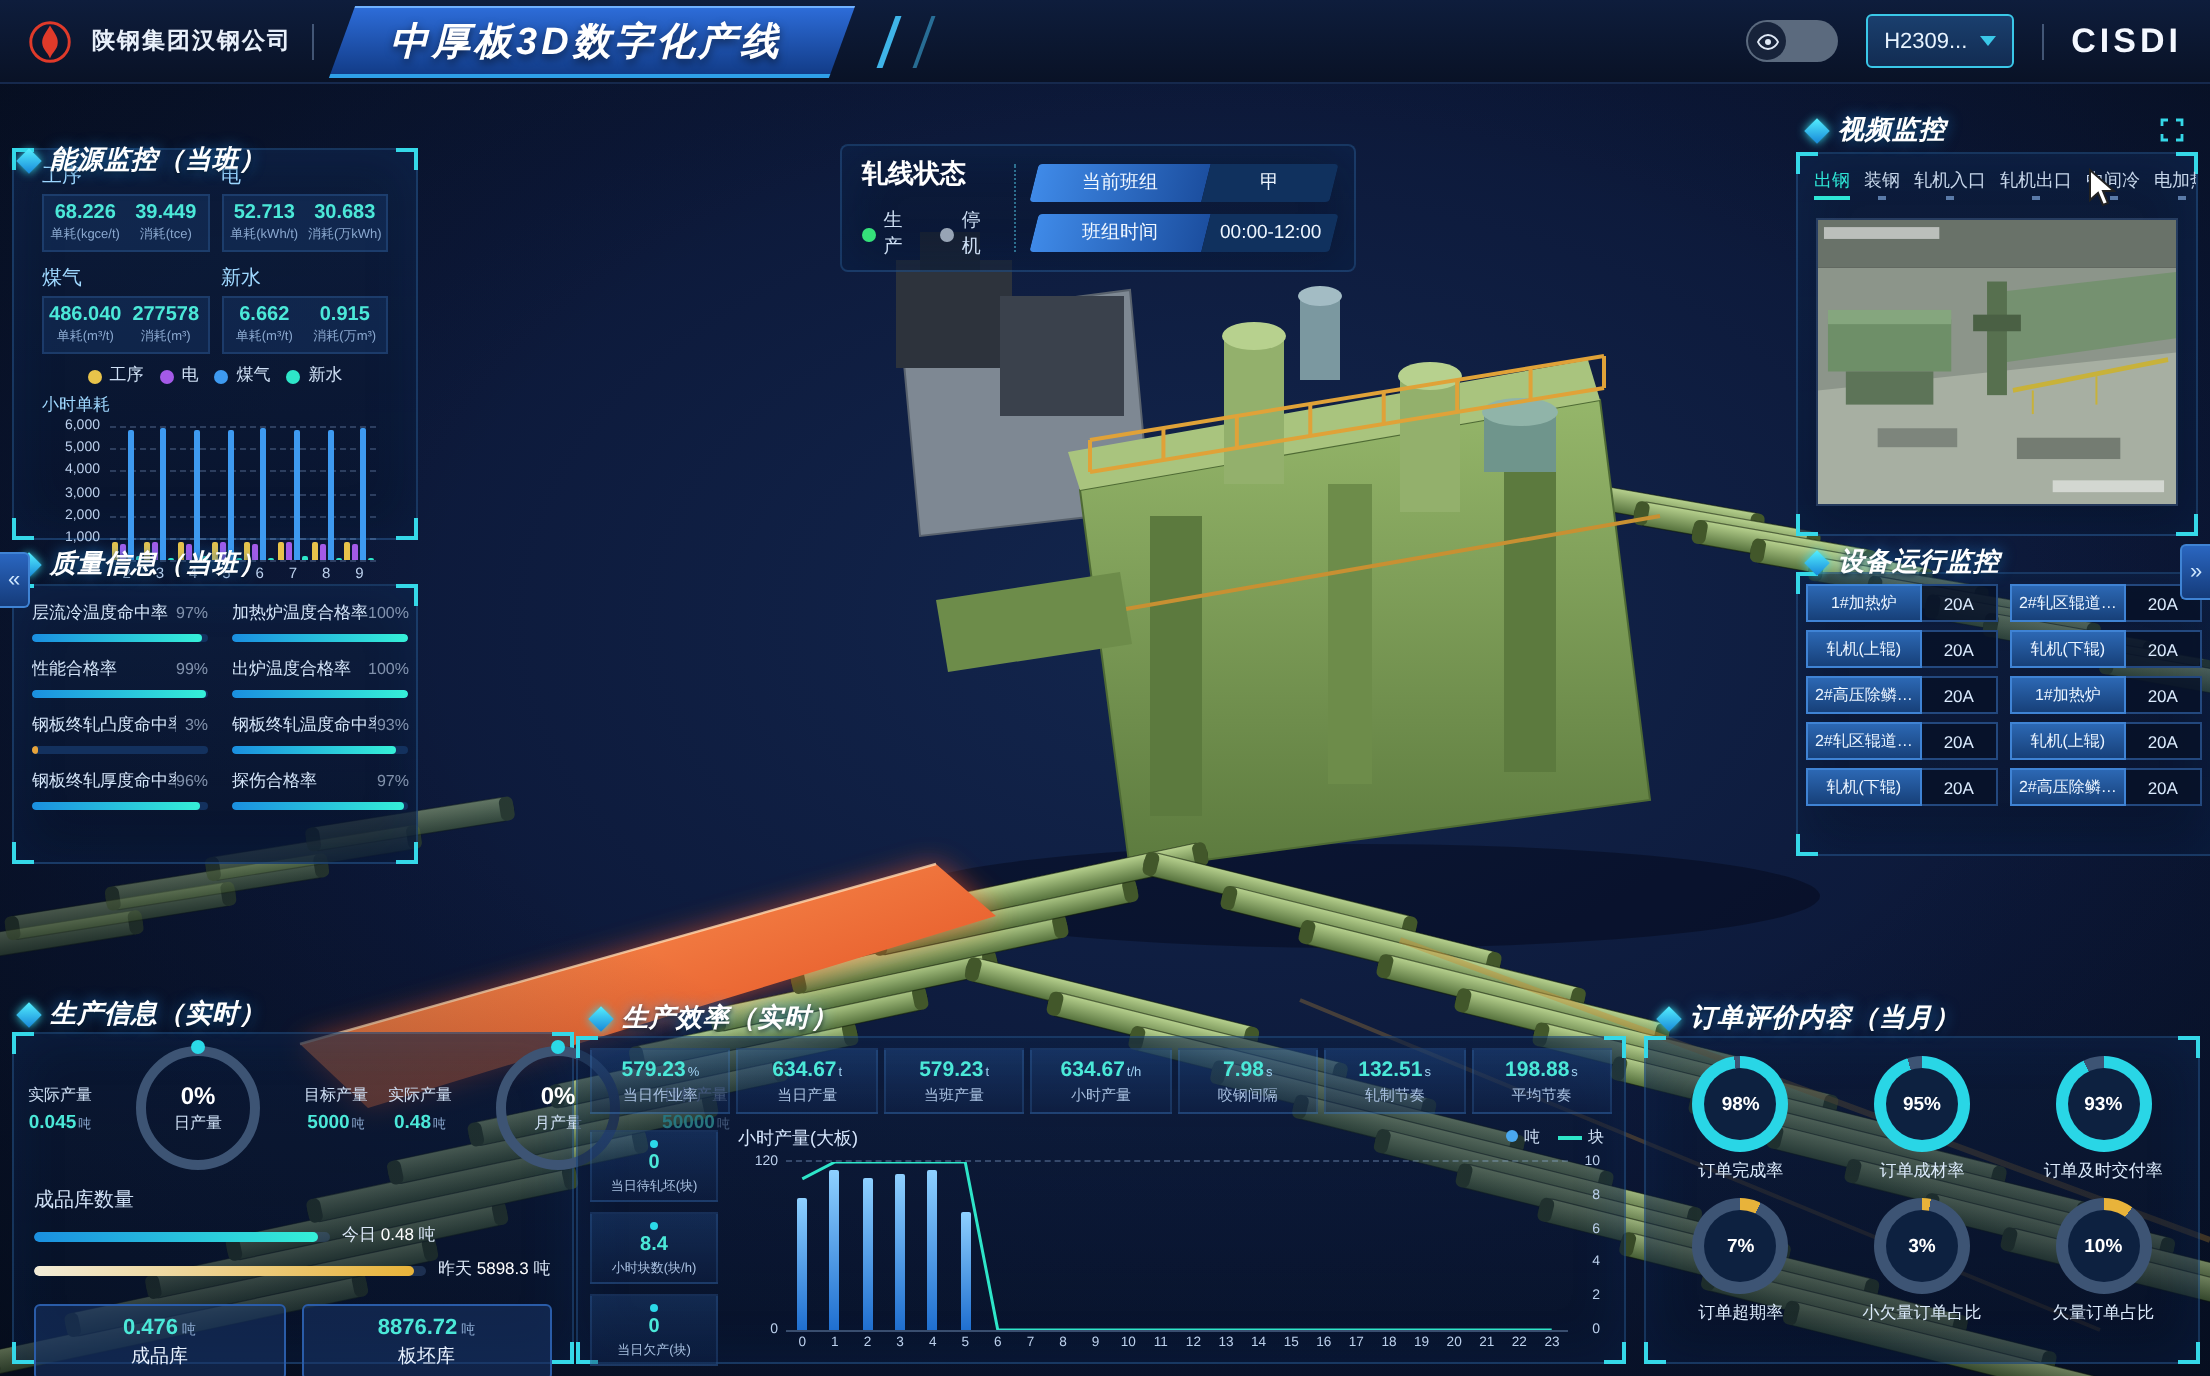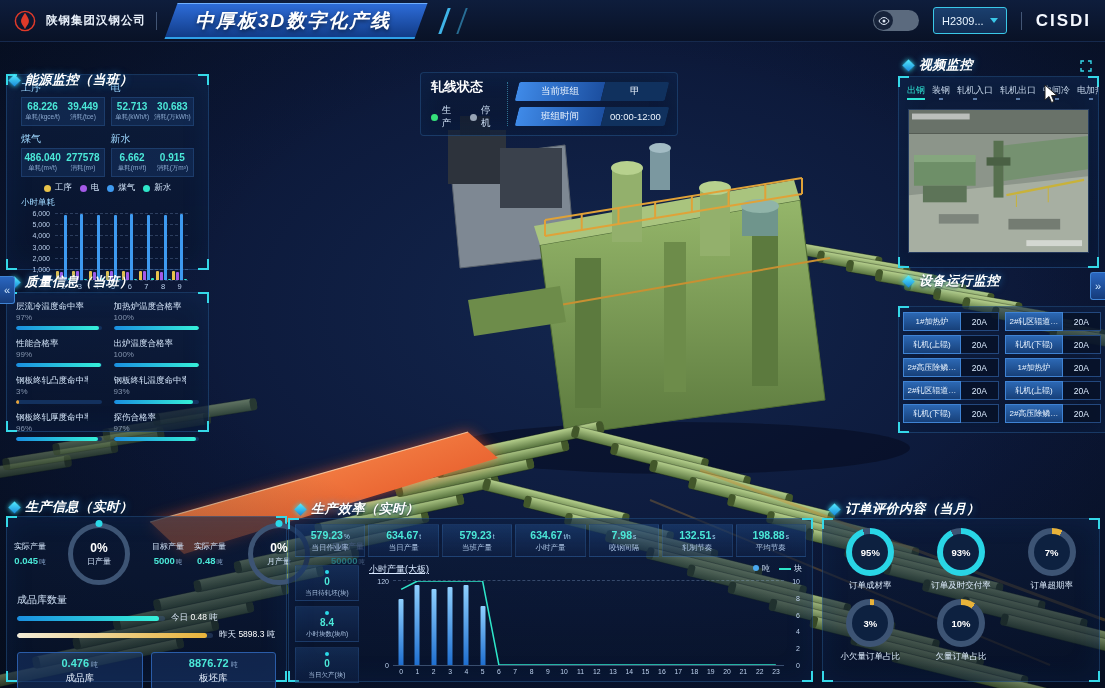--- a/index.html
+++ b/index.html
@@ -77,21 +77,21 @@
   .ebars{position:absolute;inset:0;display:flex;justify-content:space-around;align-items:flex-end;}
   .ebgroup{display:flex;align-items:flex-end;gap:1px;height:100%;}
   .ebar{width:3px;border-radius:1px 1px 0 0;}
   #energy-ylabs{position:absolute;left:0;top:4px;bottom:13px;width:29px;}
   .eylab{position:absolute;right:2px;transform:translateY(-50%);font-size:7px;color:#bcd0ec;}
   #energy-xlabs{position:absolute;left:32px;right:4px;bottom:0;height:11px;display:flex;justify-content:space-around;}
   .exlab{font-size:7.5px;color:#bcd0ec;}
   
   #quality-body{left:6px;top:292px;width:203px;height:140px;}
   #quality-grid{display:grid;grid-template-columns:1fr 1fr;column-gap:12px;row-gap:8px;padding:8px 9px;}
-  .qrow{display:flex;justify-content:space-between;align-items:baseline;flex-direction:column;}
+  .qrow{display:flex;justify-content:space-between;align-items:baseline;}
   .qlab{font-size:8.5px;color:#d5e6fa;white-space:nowrap;overflow:hidden;max-width:72px;}
   .qval{font-size:8px;color:#b3c4dd;opacity:.7;}
   .qtrack{height:4px;background:#13315e;border-radius:2px;margin-top:4px;overflow:hidden;}
   .qfill{height:100%;border-radius:2px;background:linear-gradient(90deg,#1a8fe0,#35f0d8);}
   
   #prod-body{left:6px;top:516px;width:281px;height:166px;}
   #gauges{display:flex;padding:6px 2px 0;}
   .gset{flex:1;display:flex;align-items:center;justify-content:center;gap:17px;}
   .gside{width:42px;text-align:center;}
   .gslab{font-size:8px;color:#cfe0f5;}
@@ -123,21 +123,21 @@
   .sv{font-size:10.5px;font-weight:700;color:#4be8d8;white-space:nowrap;}
   .su{font-size:6.5px;color:#9fd0f0;margin-left:1px;font-weight:400;}
   .sl{font-size:7.5px;color:#a8c0e0;margin-top:2px;white-space:nowrap;}
   #eff-minis{position:absolute;left:6px;top:46px;width:64px;}
   .mini{background:linear-gradient(180deg,rgba(40,90,160,.3),rgba(15,35,75,.4));
         border:1px solid rgba(80,150,230,.16);text-align:center;padding:2px 1px;margin-bottom:5px;}
   .mdot{width:4px;height:4px;border-radius:50%;background:#2bd9e8;margin:2px auto;}
   .mv{font-size:10px;font-weight:700;color:#4be8d8;}
   .ml{font-size:6.5px;color:#a8c0e0;margin-top:2px;white-space:nowrap;overflow:hidden;}
   #eff-chart-area{position:absolute;left:78px;top:44px;right:8px;bottom:2px;}
-  #eff-chart-title{position:absolute;left:2px;top:0;font-size:9px;color:#d8e8ff;text-decoration:underline;}
+  #eff-chart-title{position:absolute;left:2px;top:0;font-size:9px;color:#d8e8ff;}
   #eff-legend{position:absolute;right:2px;top:0;display:flex;gap:9px;align-items:center;font-size:8px;color:#cfe0f5;}
   .eldot{width:6px;height:6px;border-radius:50%;background:#4aa8f0;display:inline-block;margin-right:3px;}
   .elline{width:12px;height:2px;background:#2ee6c9;display:inline-block;margin-right:3px;vertical-align:middle;}
   #eff-plot{position:absolute;left:26px;right:20px;top:17px;bottom:13px;
         border-bottom:1px solid rgba(150,185,230,.35);border-top:1px dashed rgba(150,185,230,.3);}
   .effbar{position:absolute;bottom:0;width:5px;transform:translateX(-50%);
         background:linear-gradient(180deg,#8ed0ff,#1f6fd0);border-radius:1px 1px 0 0;}
   #eff-line{position:absolute;inset:0;width:100%;height:100%;}
   .effyl{position:absolute;font-size:7px;color:#bcd0ec;transform:translateY(-50%);}
   #eff-xlabs{position:absolute;left:26px;right:20px;bottom:0;height:11px;display:flex;}
@@ -152,21 +152,21 @@
   .dlabel{font-size:8.5px;color:#dcebfc;margin-top:4px;white-space:nowrap;}
   
   #video-body{left:898px;top:76px;width:201px;height:192px;}
   #vtabs{display:flex;gap:7px;padding:7px 8px 0;font-size:9px;color:#c6d6ea;white-space:nowrap;overflow:hidden;}
   .vtab{position:relative;padding-bottom:3px;cursor:pointer;}
   .vtab::after{content:'';position:absolute;left:50%;transform:translateX(-50%);bottom:0;width:4px;height:2px;background:#5a7aa8;}
   .vtab.active{color:#2ee6d6;}
   .vtab.active::after{width:100%;background:#2ee6d6;}
   #vbox{position:absolute;left:9px;right:9px;top:32px;height:142px;border:1px solid rgba(120,160,210,.25);overflow:hidden;}
   
-  #dev-body{left:898px;top:306px;width:207px;height:127px;border-right:none;}
+  #dev-body{left:898px;top:286px;width:207px;height:142px;border-right:none;}
   #dev-rows{display:flex;flex-direction:column;gap:4px;padding:5px 4px;}
   .dev-row{display:flex;gap:6px;}
   .chip{flex:1;display:flex;height:19px;}
   .chip-label{flex:1.5;background:linear-gradient(180deg,#2c68b4,#174079);border:1px solid #3f83d4;
         color:#eaf4ff;font-size:8px;display:flex;align-items:center;justify-content:center;white-space:nowrap;overflow:hidden;}
   .chip-val{flex:1;background:rgba(7,18,40,.85);border:1px solid #23487e;border-left:none;
         color:#dcecff;font-size:8.5px;display:flex;align-items:center;justify-content:center;}
   
   .edgebtn{position:absolute;z-index:14;width:14px;height:26px;display:flex;align-items:center;justify-content:center;
         background:linear-gradient(180deg,#2a66c0,#153b7a);border:1px solid #3f83d4;color:#cfe8ff;
@@ -992,20 +992,26 @@
   <span class="dmi"></span>
   <span>订单评价内容（当月）</span>
 </div>
 <div id="ord-body" class="panel lite">
   <span class="cnr tl"></span>
     <span class="cnr tr"></span>
     <span class="cnr bl"></span>
     <span class="cnr br"></span>
   <div id="ord-grid">
       <div class="dwrap">
+        <div class="donut" style="background: conic-gradient(rgb(41, 214, 230) 0deg, rgb(41, 214, 230) 98%, rgb(61, 84, 116) 98%, rgb(61, 84, 116) 100%);">
+          <div class="dhole">98%</div>
+        </div>
+        <div class="dlabel">订单完成率</div>
+      </div>
+      <div class="dwrap">
         <div class="donut" style="background: conic-gradient(rgb(41, 214, 230) 0deg, rgb(41, 214, 230) 95%, rgb(61, 84, 116) 95%, rgb(61, 84, 116) 100%);">
           <div class="dhole">95%</div>
         </div>
         <div class="dlabel">订单成材率</div>
       </div>
       <div class="dwrap">
         <div class="donut" style="background: conic-gradient(rgb(41, 214, 230) 0deg, rgb(41, 214, 230) 93%, rgb(61, 84, 116) 93%, rgb(61, 84, 116) 100%);">
           <div class="dhole">93%</div>
         </div>
         <div class="dlabel">订单及时交付率</div>

